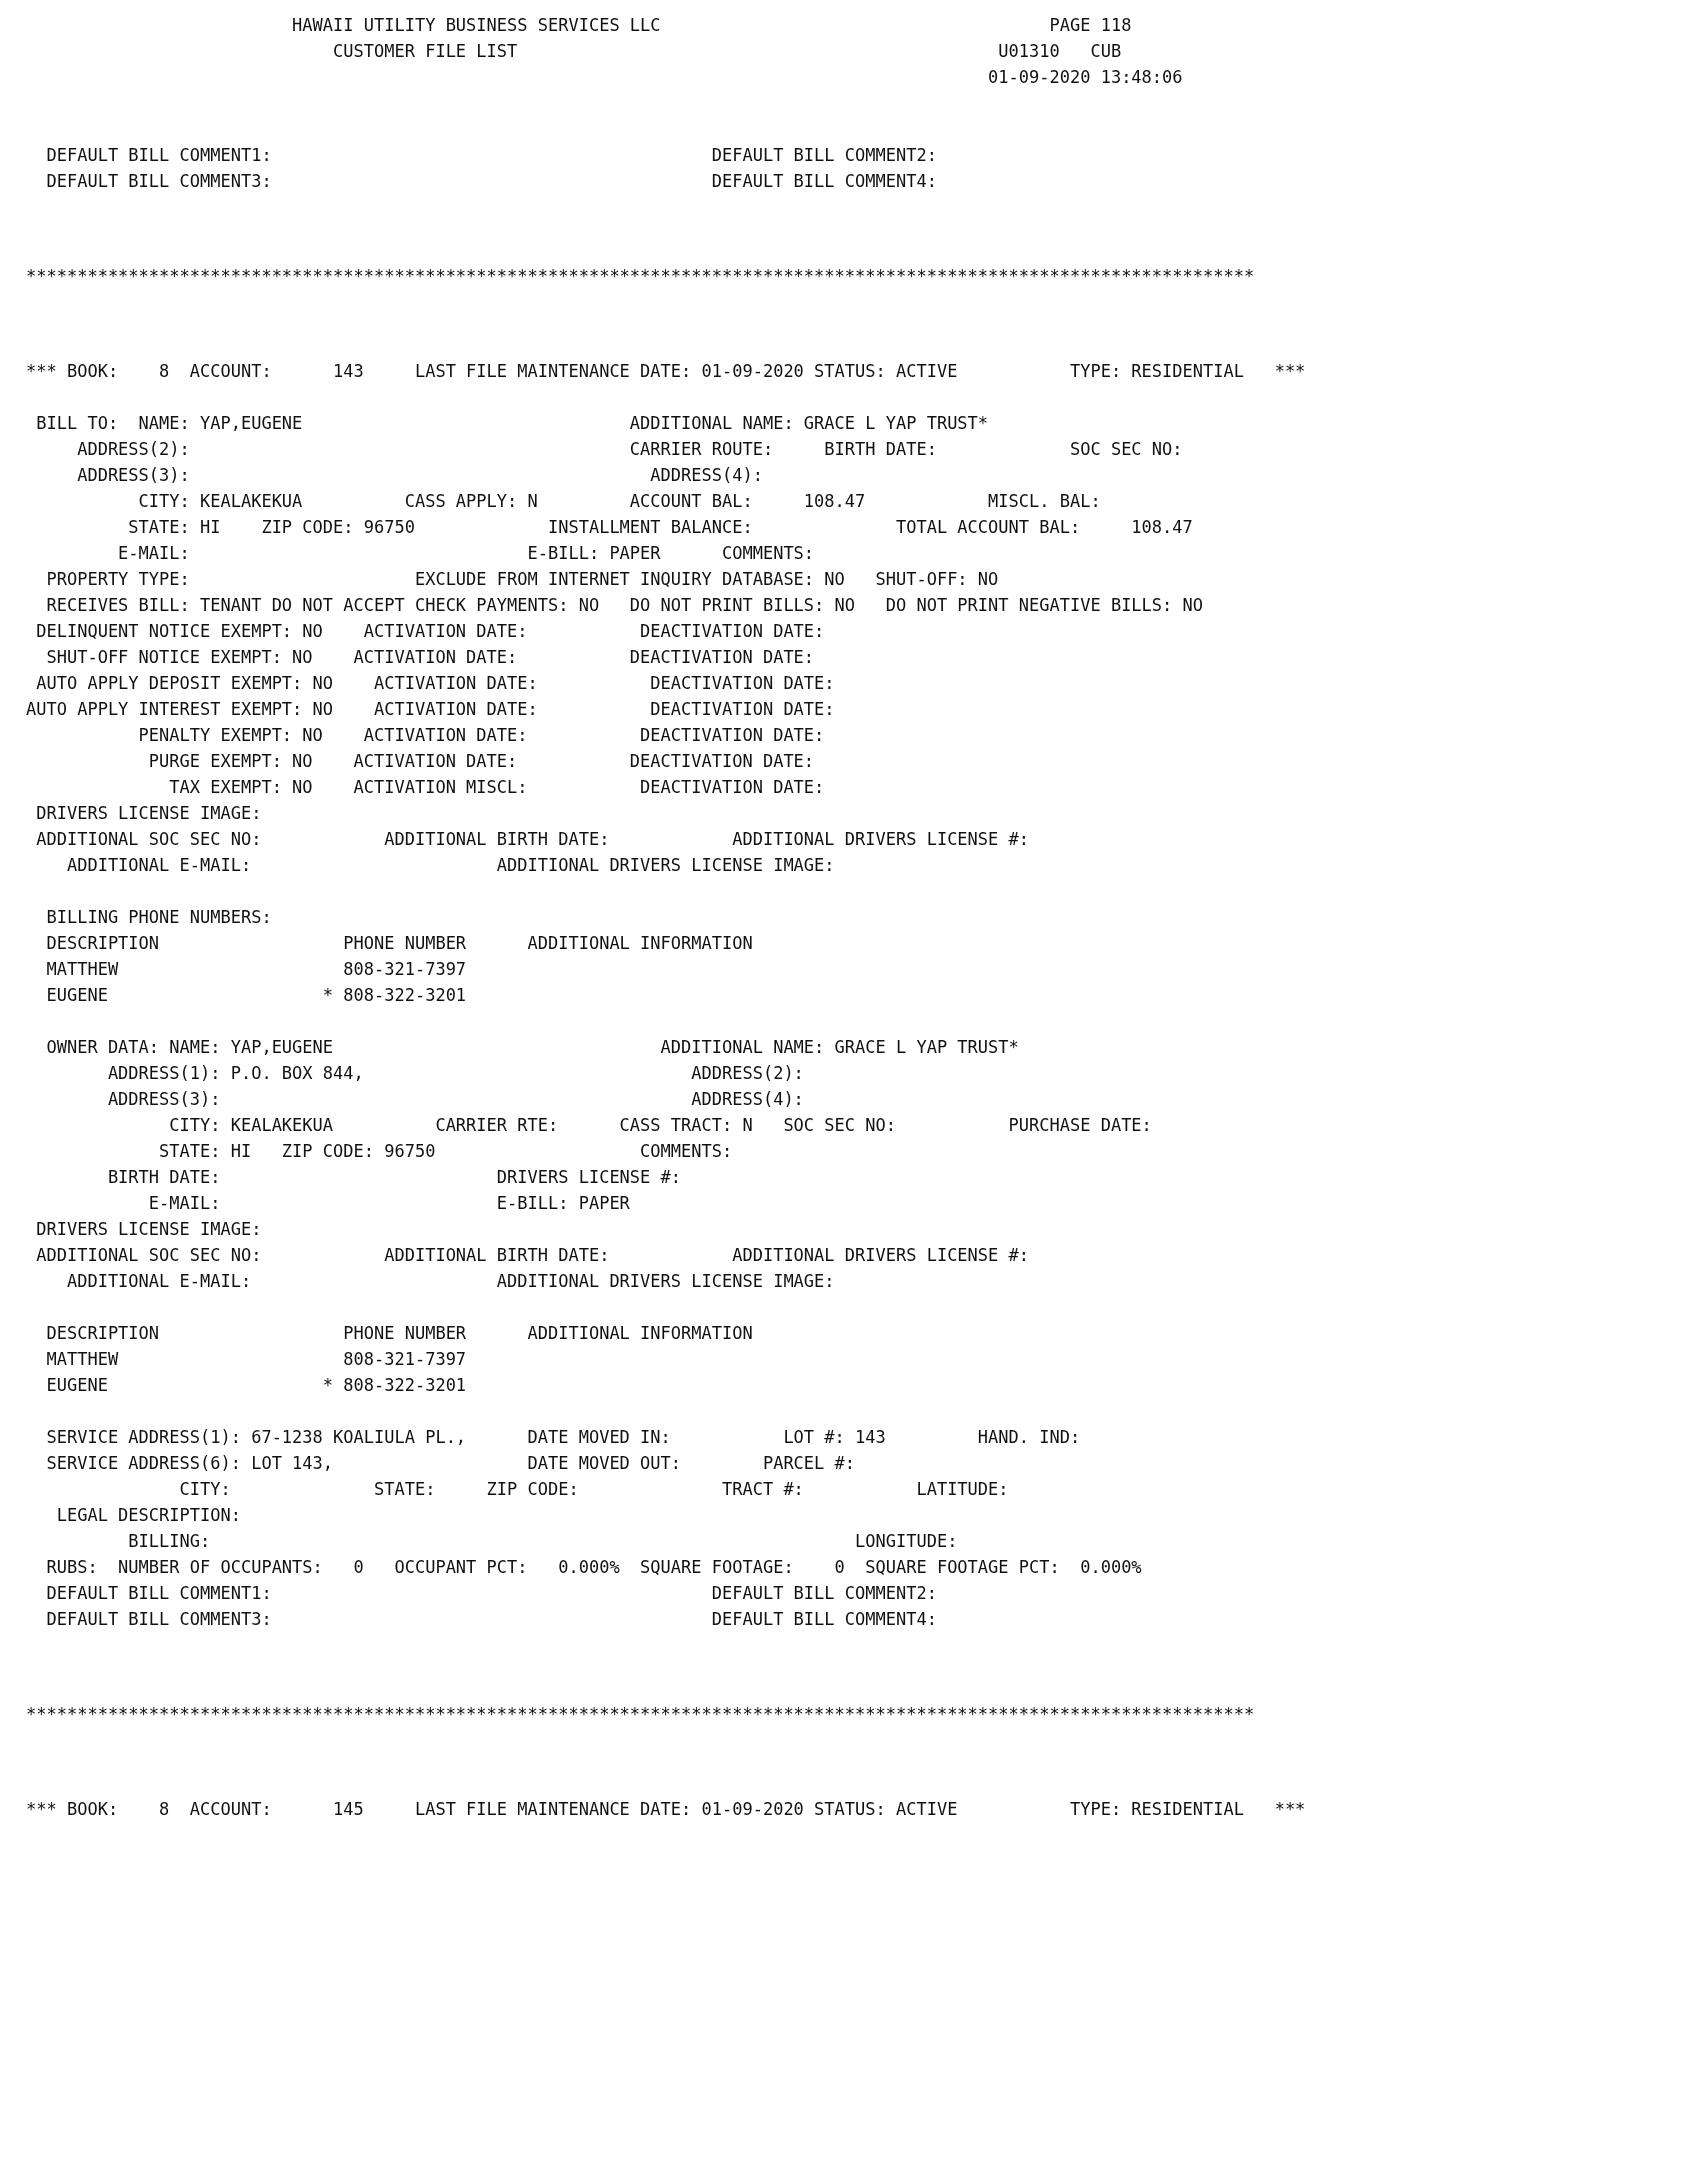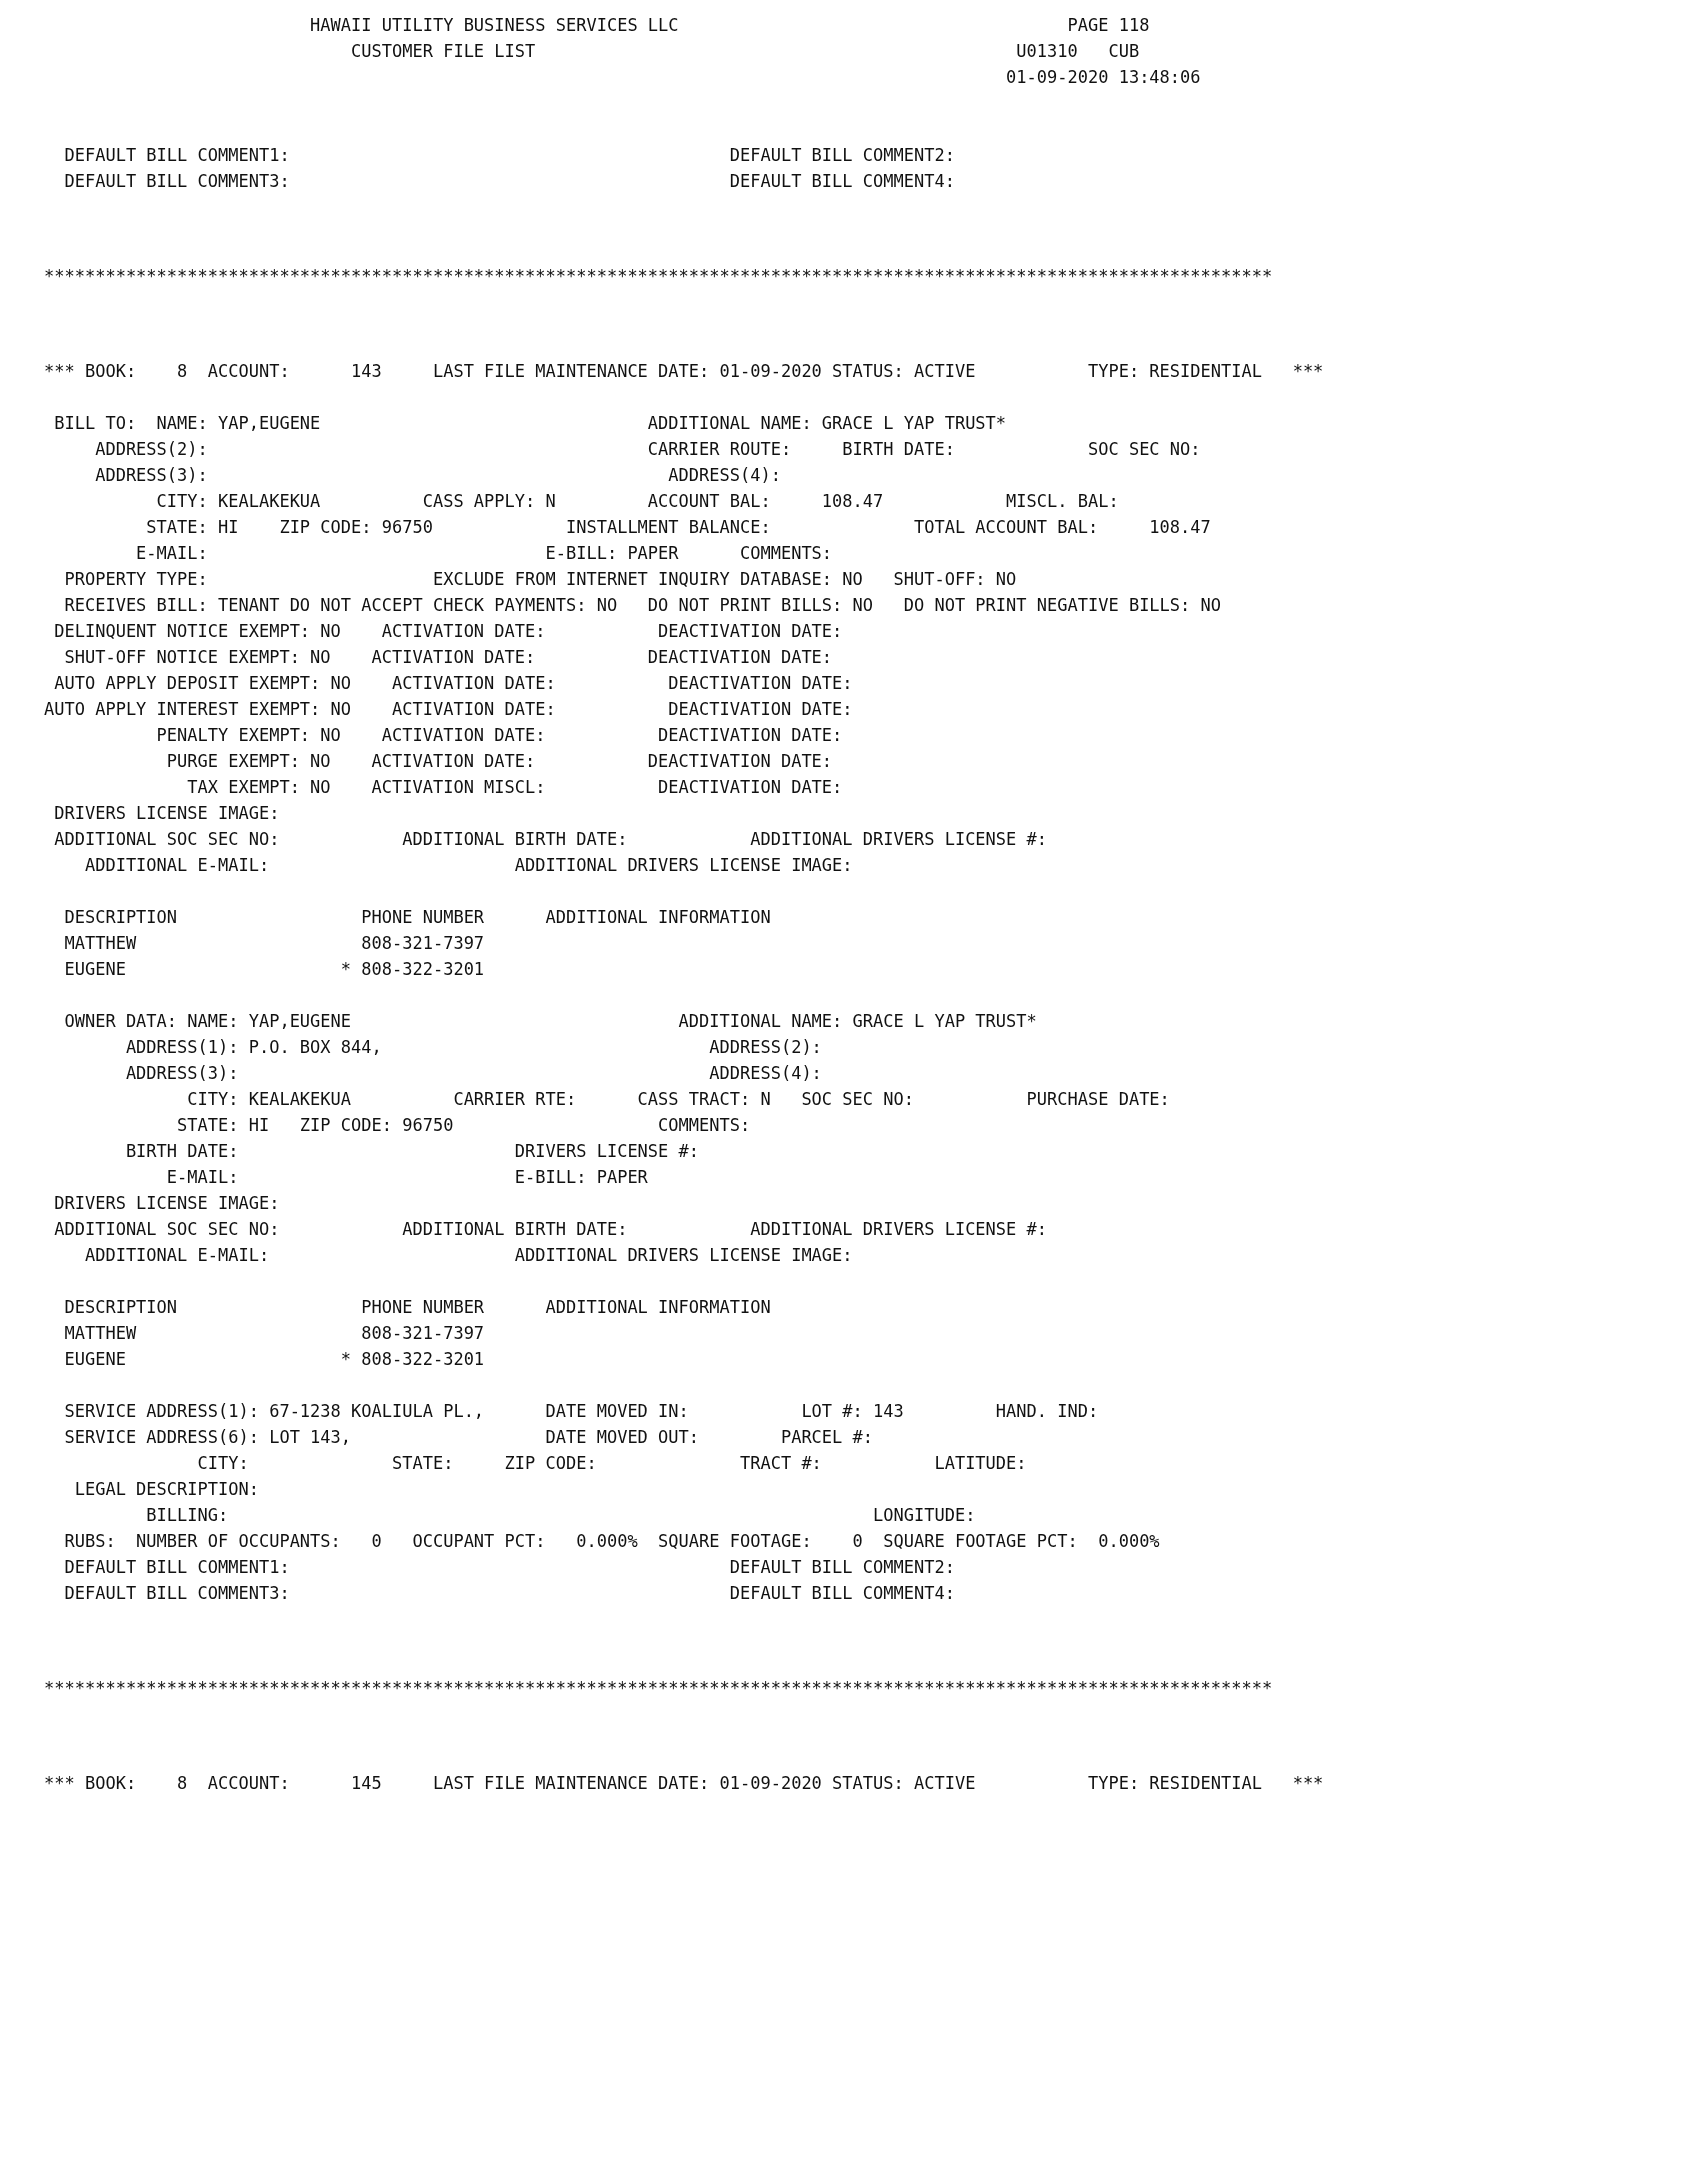--- a/index.html
+++ b/index.html
@@ -11,21 +11,21 @@
     width: 1687px;
     height: 2183px;
     font-family: "DejaVu Sans Mono", "Liberation Mono", monospace;
     color: #000000;
   }
   .page {
     position: relative;
     width: 1687px;
     height: 2183px;
     box-sizing: border-box;
-    padding: 12px 40px 0 44px;
+    padding: 12px 40px 0 26px;
   }
   pre.report {
     margin: 0;
     font-family: "DejaVu Sans Mono", "Liberation Mono", monospace;
     font-size: 17px;
     line-height: 26px;
     letter-spacing: 0px;
     white-space: pre;
     color: #111111;
     font-weight: 400;
@@ -82,20 +82,21 @@
   <pre class="report">AUTO APPLY INTEREST EXEMPT: NO    ACTIVATION DATE:           DEACTIVATION DATE:</pre>
   <pre class="report">           PENALTY EXEMPT: NO    ACTIVATION DATE:           DEACTIVATION DATE:</pre>
   <pre class="report">            PURGE EXEMPT: NO    ACTIVATION DATE:           DEACTIVATION DATE:</pre>
   <pre class="report">              TAX EXEMPT: NO    ACTIVATION MISCL:           DEACTIVATION DATE:</pre>
   <pre class="report"> DRIVERS LICENSE IMAGE:</pre>
   <pre class="report"> ADDITIONAL SOC SEC NO:            ADDITIONAL BIRTH DATE:            ADDITIONAL DRIVERS LICENSE #:</pre>
   <pre class="report">    ADDITIONAL E-MAIL:                        ADDITIONAL DRIVERS LICENSE IMAGE:</pre>
 
   <pre class="report spacer-block"> </pre>
 
+  <pre class="report">  BILLING PHONE NUMBERS:</pre>
   <pre class="report">  DESCRIPTION                  PHONE NUMBER      ADDITIONAL INFORMATION</pre>
   <pre class="report">  MATTHEW                      808-321-7397</pre>
   <pre class="report">  EUGENE                     * 808-322-3201</pre>
 
   <pre class="report spacer-block"> </pre>
 
   <pre class="report">  OWNER DATA: NAME: YAP,EUGENE                                ADDITIONAL NAME: GRACE L YAP TRUST*</pre>
   <pre class="report">        ADDRESS(1): P.O. BOX 844,                                ADDRESS(2):</pre>
   <pre class="report">        ADDRESS(3):                                              ADDRESS(4):</pre>
   <pre class="report">              CITY: KEALAKEKUA          CARRIER RTE:      CASS TRACT: N   SOC SEC NO:           PURCHASE DATE:</pre>

